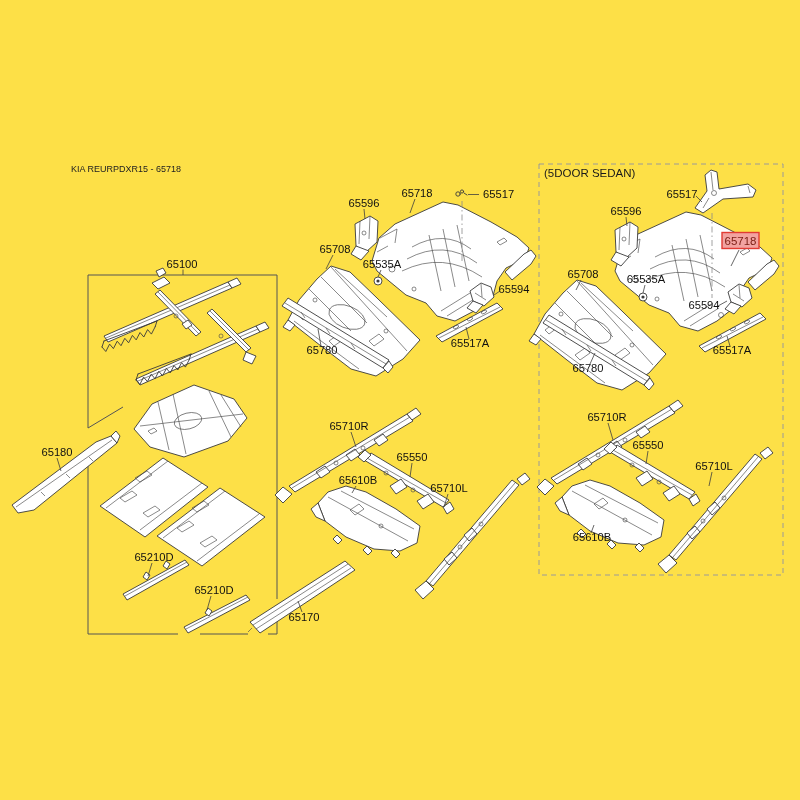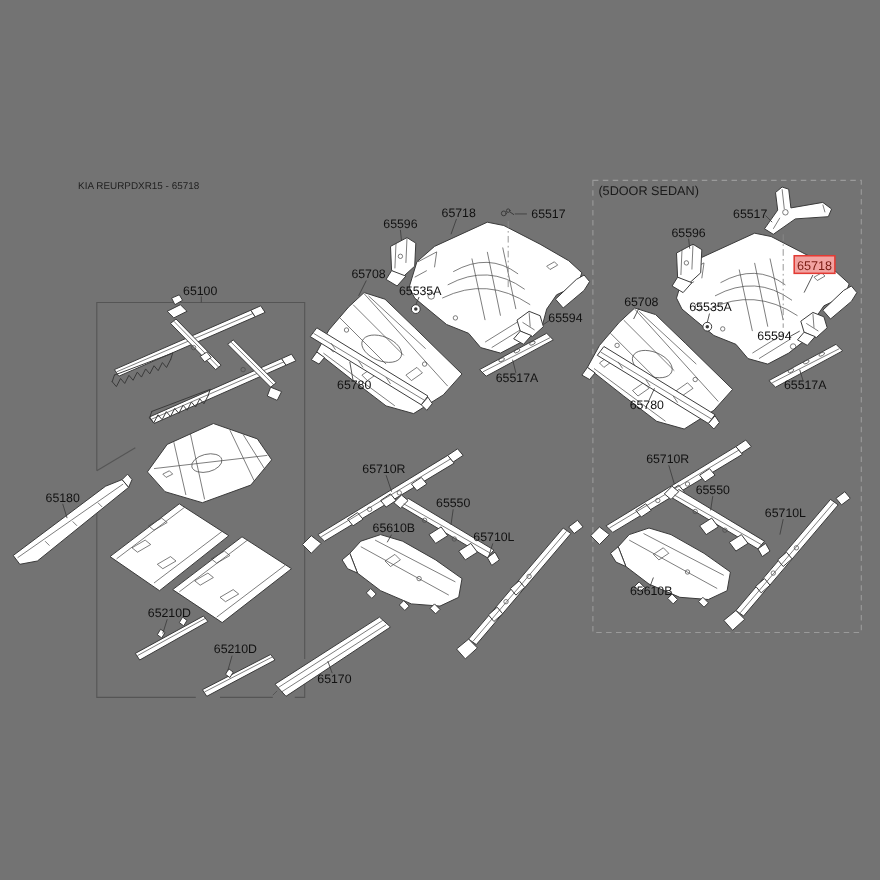--- a/index.html
+++ b/index.html
@@ -1,16 +1,16 @@
 <!DOCTYPE html>
 <html><head>
 <meta charset="utf-8">
 <style>
   html,body{margin:0;padding:0;background:#fff;}
-  .page{position:relative;width:800px;height:800px;background:#737373;overflow:hidden;}
+  .page{position:relative;width:800px;height:800px;background:#fde047;overflow:hidden;}
   svg{display:block;}
   .lbl{font-family:"Liberation Sans",sans-serif;font-size:11.2px;fill:#111;}
   .title-lbl{font-family:"Liberation Sans",sans-serif;font-size:9px;fill:#222;}
   .caption-lbl{font-family:"Liberation Sans",sans-serif;font-size:11.5px;fill:#1a1a1a;}
   .red-lbl{font-family:"Liberation Sans",sans-serif;font-size:11.5px;}
   .ln{stroke:#3a3a3a;stroke-width:.9;fill:none;stroke-linejoin:round;stroke-linecap:round;}
   .fw{stroke:#3a3a3a;stroke-width:.9;fill:#fff;stroke-linejoin:round;}
   .thin{stroke:#4a4a4a;stroke-width:.65;fill:none;}
   .leader{stroke:#3f3f3f;stroke-width:.8;fill:none;}
   .gbox{stroke:#555;stroke-width:1;fill:none;}

